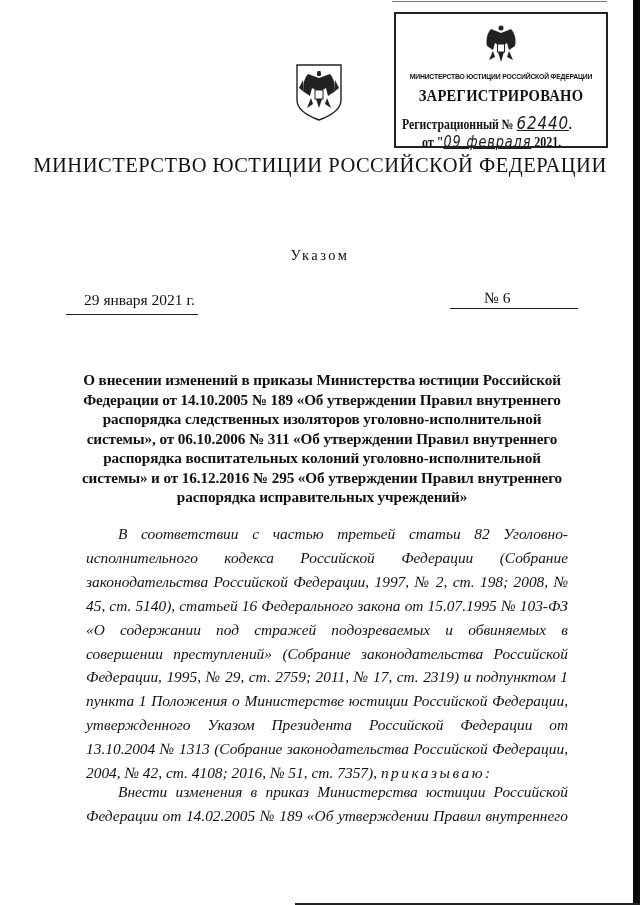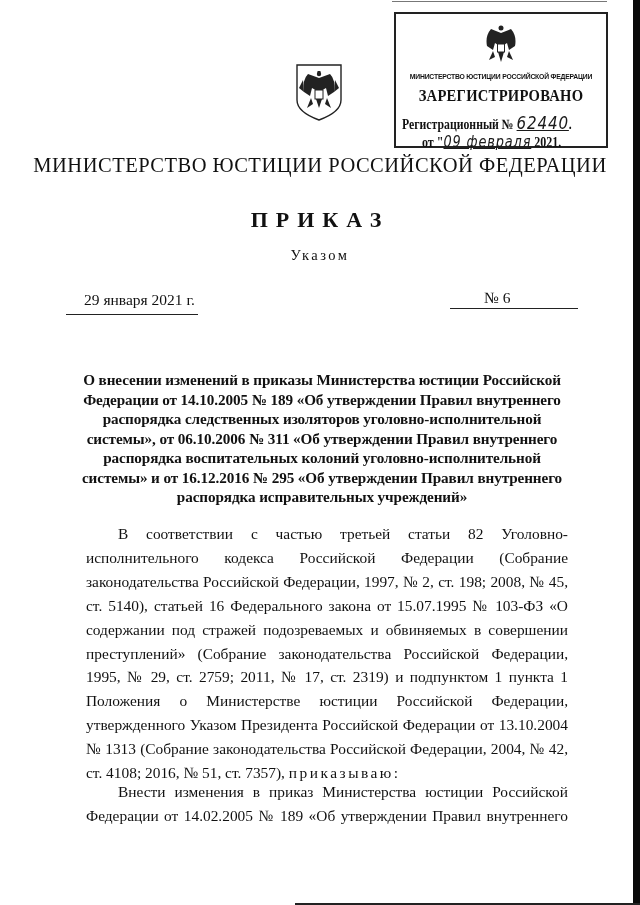--- a/index.html
+++ b/index.html
@@ -66,21 +66,21 @@
     .number-line { position: absolute; left: 450px; top: 308px; width: 128px; height: 1px; background: #222; }
 
     .subject {
       position: absolute; left: 70px; width: 504px; top: 370px; text-align: center;
       font-size: 15.2px; font-weight: bold; line-height: 19.5px; letter-spacing: -0.1px;
     }
     .body-text {
       position: absolute; left: 86px; width: 482px; font-size: 15.4px; line-height: 23.9px;
       text-align: justify;
     }
-    .body-text p { margin: 0; text-indent: 32px; text-align-last: left; }
+    .body-text p { margin: 0; text-indent: 32px; text-align-last: left; font-style: italic; }
     .p1 { top: 522px; }
     .p2 { top: 780px; }
     .spaced { letter-spacing: 2.5px; }
   </style>
 </head>
 <body>
 
 <div class="page">
   <div class="edge-top"></div>
   <div class="edge-right"></div>
@@ -120,21 +120,20 @@
     </div>
     <div class="stamp-date">
       <span>от "</span><span class="hand hand-date">09 февраля</span>
       <span>2021</span>.
     </div>
   </div>
 
   <div class="ministry">
     <div>МИНИСТЕРСТВО ЮСТИЦИИ РОССИЙСКОЙ ФЕДЕРАЦИИ</div>
   </div>
-  <div class="prikaz">ПРИКАЗ</div>
   <div class="city">Указом</div>
 
   <div class="date">29 января 2021 г.</div>
   <div class="date-line"></div>
   <div class="number">№ 6</div>
   <div class="number-line"></div>
 
   <div class="subject">О внесении изменений в приказы Министерства юстиции Российской Федерации от 14.10.2005 № 189 «Об утверждении Правил внутреннего распорядка следственных изоляторов уголовно-исполнительной системы», от 06.10.2006 № 311 «Об утверждении Правил внутреннего распорядка воспитательных колоний уголовно-исполнительной системы» и от 16.12.2016 № 295 «Об утверждении Правил внутреннего распорядка исправительных учреждений»</div>
 
   <div class="body-text p1">

